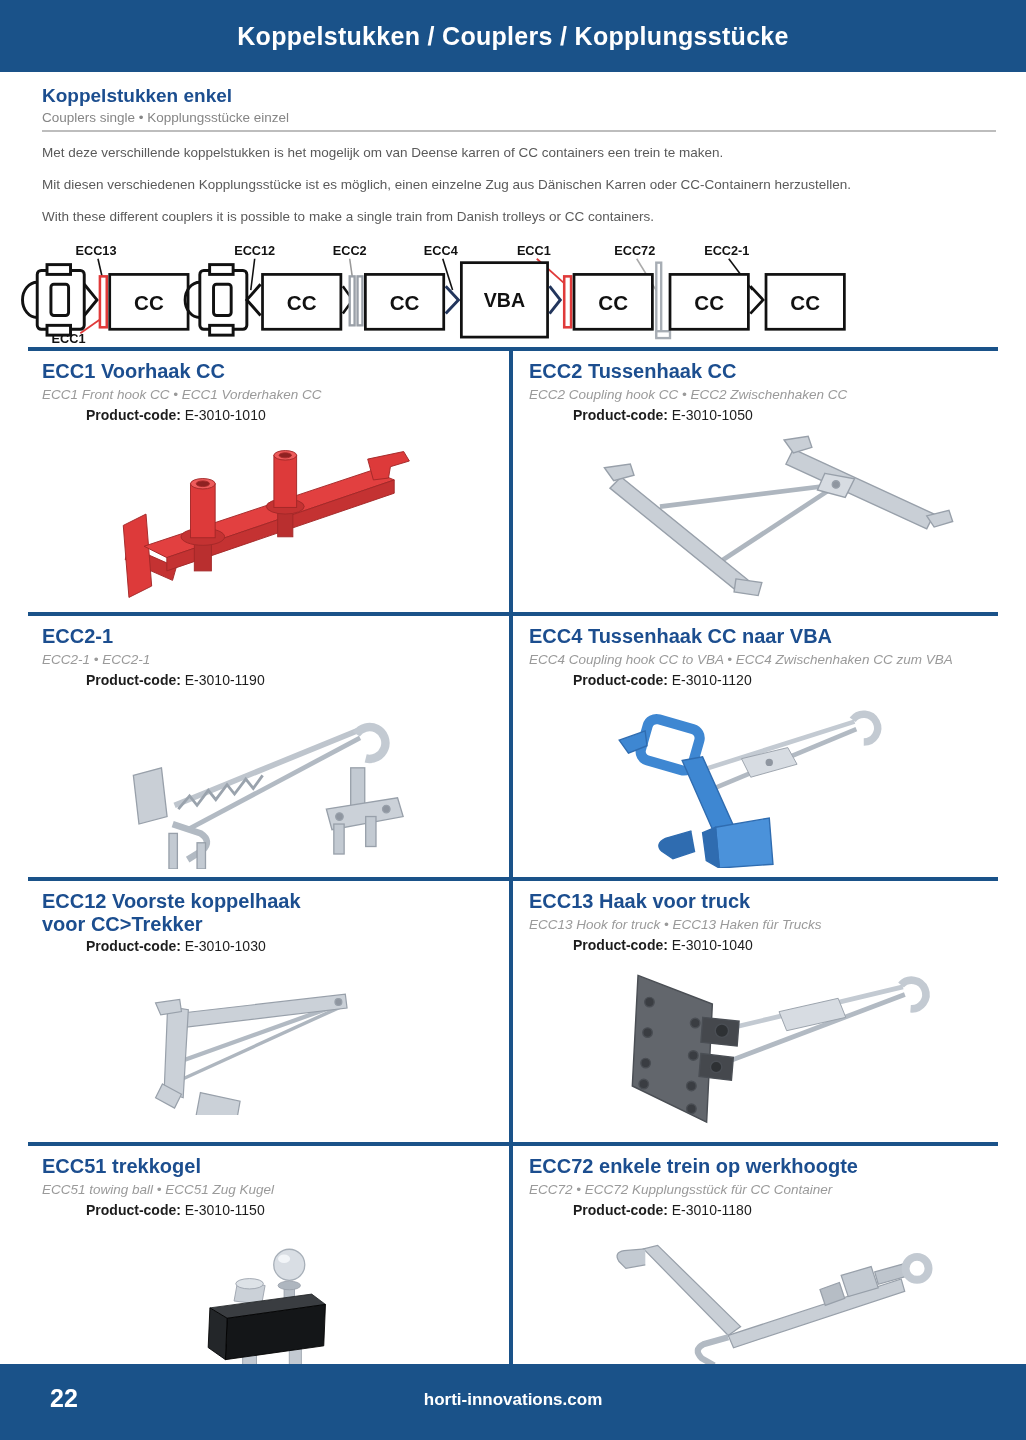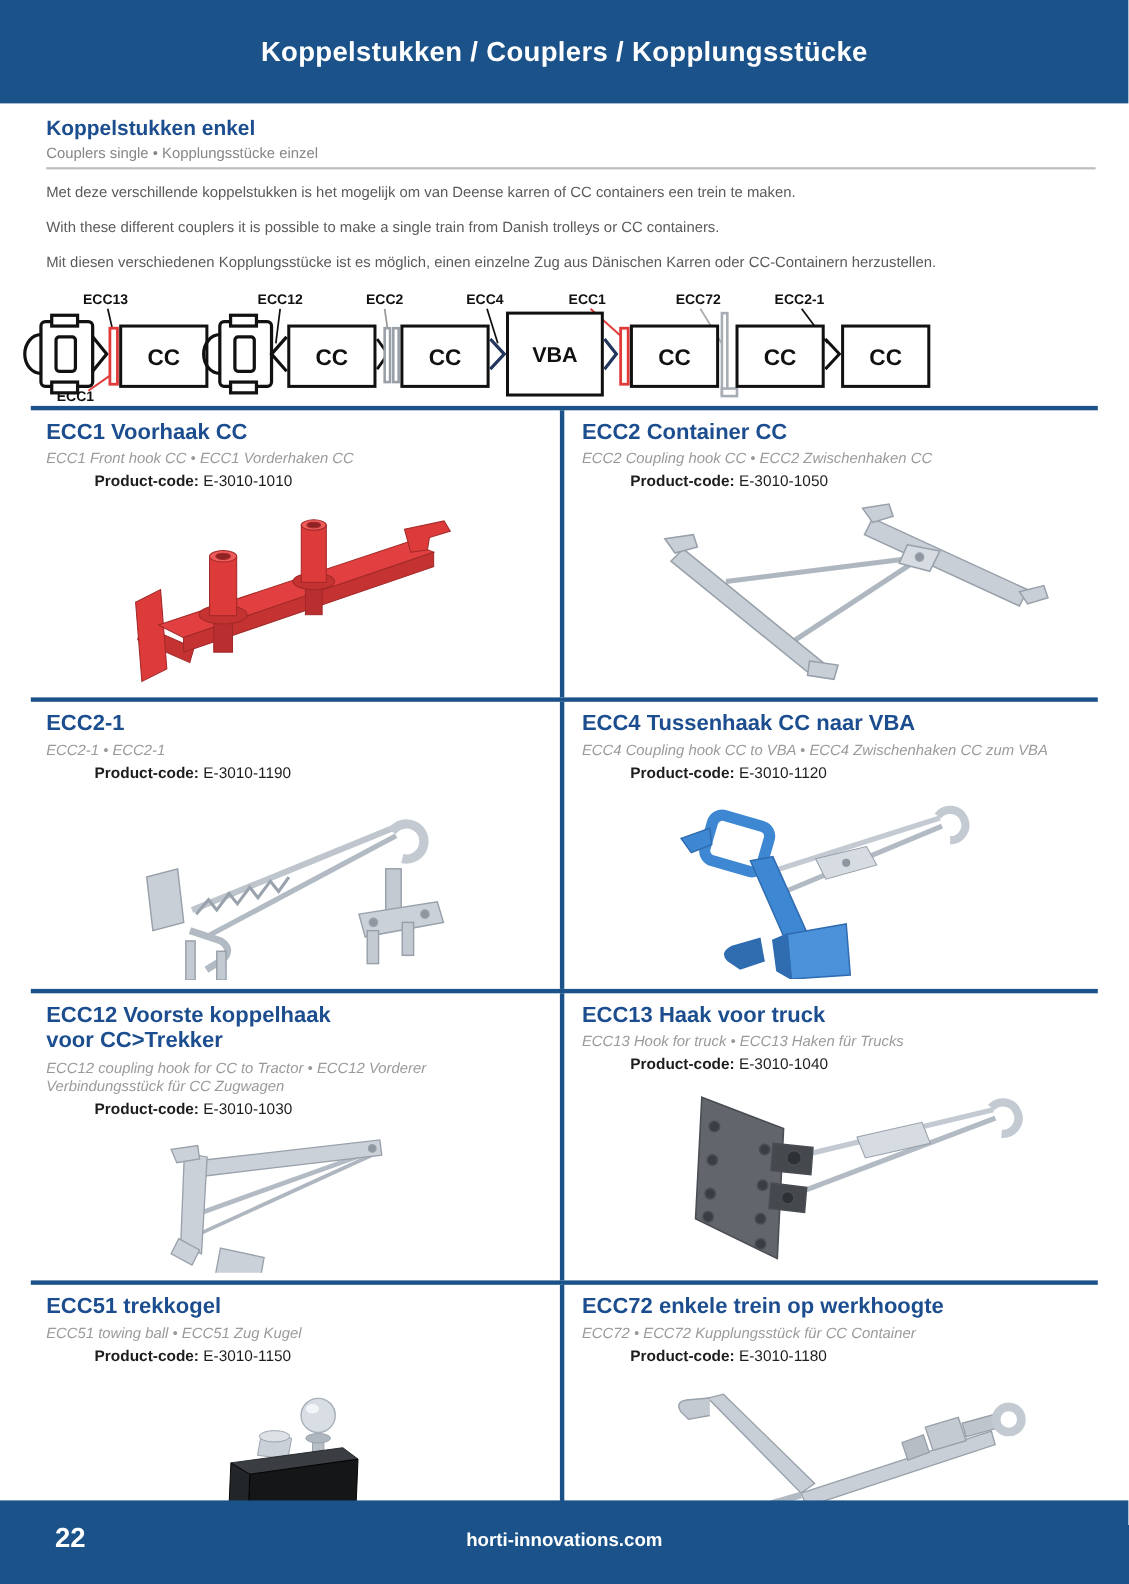--- a/index.html
+++ b/index.html
@@ -1,21 +1,21 @@
 <!DOCTYPE html>
 <html><head>
 <meta charset="utf-8">
 <style>
   html,body{margin:0;padding:0;}
   body{
     width:1026px;height:1440px;position:relative;background:#ffffff;
     font-family:"Liberation Sans", sans-serif;overflow:hidden;
   }
   
-  .topbar{height:94px;background:#1A5289;display:flex;align-items:center;justify-content:center;}
+  .topbar{height:72px;background:#1A5289;display:flex;align-items:center;justify-content:center;}
   .topbar .title{color:#ffffff;font-size:25px;font-weight:bold;letter-spacing:.3px;}
   .footer{position:absolute;left:0;bottom:0;width:100%;height:76px;background:#1A5289;color:#fff;}
   .footer .pagenum{position:absolute;left:50px;top:20px;font-size:25px;font-weight:bold;}
   .footer .site{position:absolute;left:0;right:0;top:26px;text-align:center;font-size:17px;font-weight:bold;}
   
   .intro{padding:13px 30px 0 42px;}
   .intro .h2{color:#1C4E8F;font-size:19px;font-weight:bold;margin:0;}
   .intro .sub{color:#868686;font-size:13.5px;margin:3px 0 5px;}
   .intro .rule{border:none;border-top:2px solid #bdbdbd;margin:2px 0 12px;}
   .intro p{color:#5a5a5a;font-size:13.5px;margin:0 0 14px;line-height:1.35;}
@@ -44,22 +44,22 @@
 
 <div class="topbar">
   <div class="title">Koppelstukken / Couplers / Kopplungsstücke</div>
 </div>
 
 <div class="intro">
   <div class="h2">Koppelstukken enkel</div>
   <div class="sub">Couplers single • Kopplungsstücke einzel</div>
   <hr class="rule">
   <p>Met deze verschillende koppelstukken is het mogelijk om van Deense karren of CC containers een trein te maken.</p>
+  <p>Mit diesen verschiedenen Kopplungsstücke ist es möglich, einen einzelne Zug aus Dänischen Karren oder CC-Containern herzustellen.</p>
   <p>With these different couplers it is possible to make a single train from Danish trolleys or CC containers.</p>
-  <p>Mit diesen verschiedenen Kopplungsstücke ist es möglich, einen einzelne Zug aus Dänischen Karren oder CC-Containern herzustellen.</p>
 </div>
 
 <div class="diagram-wrap">
 <svg width="862" height="106" viewBox="0 0 880 108">
 
   <text class="dlabel" x="98" y="14" text-anchor="middle">ECC13</text>
   <text class="dlabel" x="260" y="14" text-anchor="middle">ECC12</text>
   <text class="dlabel" x="357" y="14" text-anchor="middle">ECC2</text>
   <text class="dlabel" x="450" y="14" text-anchor="middle">ECC4</text>
   <text class="dlabel" x="545" y="14" text-anchor="middle">ECC1</text>
@@ -161,21 +161,21 @@
           <ellipse cx="209" cy="86" rx="20" ry="8" fill="#C43232"></ellipse>
           <rect x="197" y="32" width="24" height="55" fill="#DD3A3A"></rect>
           <ellipse cx="209" cy="32" rx="12" ry="5" fill="#EE5B5B"></ellipse>
           <ellipse cx="209" cy="32" rx="6.5" ry="2.7" fill="#8F2222"></ellipse>
           <polygon points="296,36 334,28 340,38 320,44 318,56 302,58" fill="#DD3A3A"></polygon>
         </g>
       </svg>
     </div>
   </div>
   <div class="cell right">
-    <div class="h3">ECC2 Container CC</div>
+    <div class="h3">ECC2 Tussenhaak CC</div>
     <div class="sub">ECC2 Coupling hook CC • ECC2 Zwischenhaken CC</div>
     <div class="code"><span class="lbl">Product-code:</span> <span>E-3010-1050</span></div>
     <div class="imgwrap">
       <svg width="420" height="176" viewBox="0 0 420 190">
         <g fill="#C9CFD6" stroke="#98A0AA" stroke-width="1.5">
           <line x1="102" y1="86" x2="294" y2="62" stroke="#AEB6BF" stroke-width="5"></line>
           <line x1="166" y1="146" x2="294" y2="62" stroke="#AEB6BF" stroke-width="5"></line>
           <polygon points="246,24 398,94 390,110 238,40"></polygon>
           <polygon points="236,14 262,10 266,22 246,28"></polygon>
           <polygon points="390,96 414,90 418,102 398,108"></polygon>
@@ -236,21 +236,20 @@
           <polygon points="122,146 126,190 112,182 108,152" fill="#2F6CB0"></polygon>
         </g>
       </svg>
     </div>
   </div>
 </div>
 
 <div class="row">
   <div class="cell left">
     <div class="h3 narrow-title">ECC12 Voorste koppelhaak voor CC&gt;Trekker</div>
-    <div class="sub narrow-sub">ECC12 coupling hook for CC to Tractor • ECC12 Vorderer Verbindungsstück für CC Zugwagen</div>
     <div class="code"><span class="lbl">Product-code:</span> <span>E-3010-1030</span></div>
     <div class="imgwrap">
       <svg width="300" height="138" viewBox="0 0 330 160">
         <g fill="#CBD1D8" stroke="#98A0AA" stroke-width="1.4">
           <line x1="64" y1="96" x2="248" y2="30" stroke="#B2BAC3" stroke-width="5"></line>
           <line x1="62" y1="118" x2="246" y2="34" stroke="#AEB6BF" stroke-width="4"></line>
           <polygon points="58,42 250,20 252,36 66,58"></polygon>
           <circle cx="242" cy="29" r="4" fill="#8F96A0"></circle>
           <polygon points="44,34 68,38 62,140 40,132"></polygon>
           <polygon points="30,30 58,26 60,40 36,44"></polygon>

